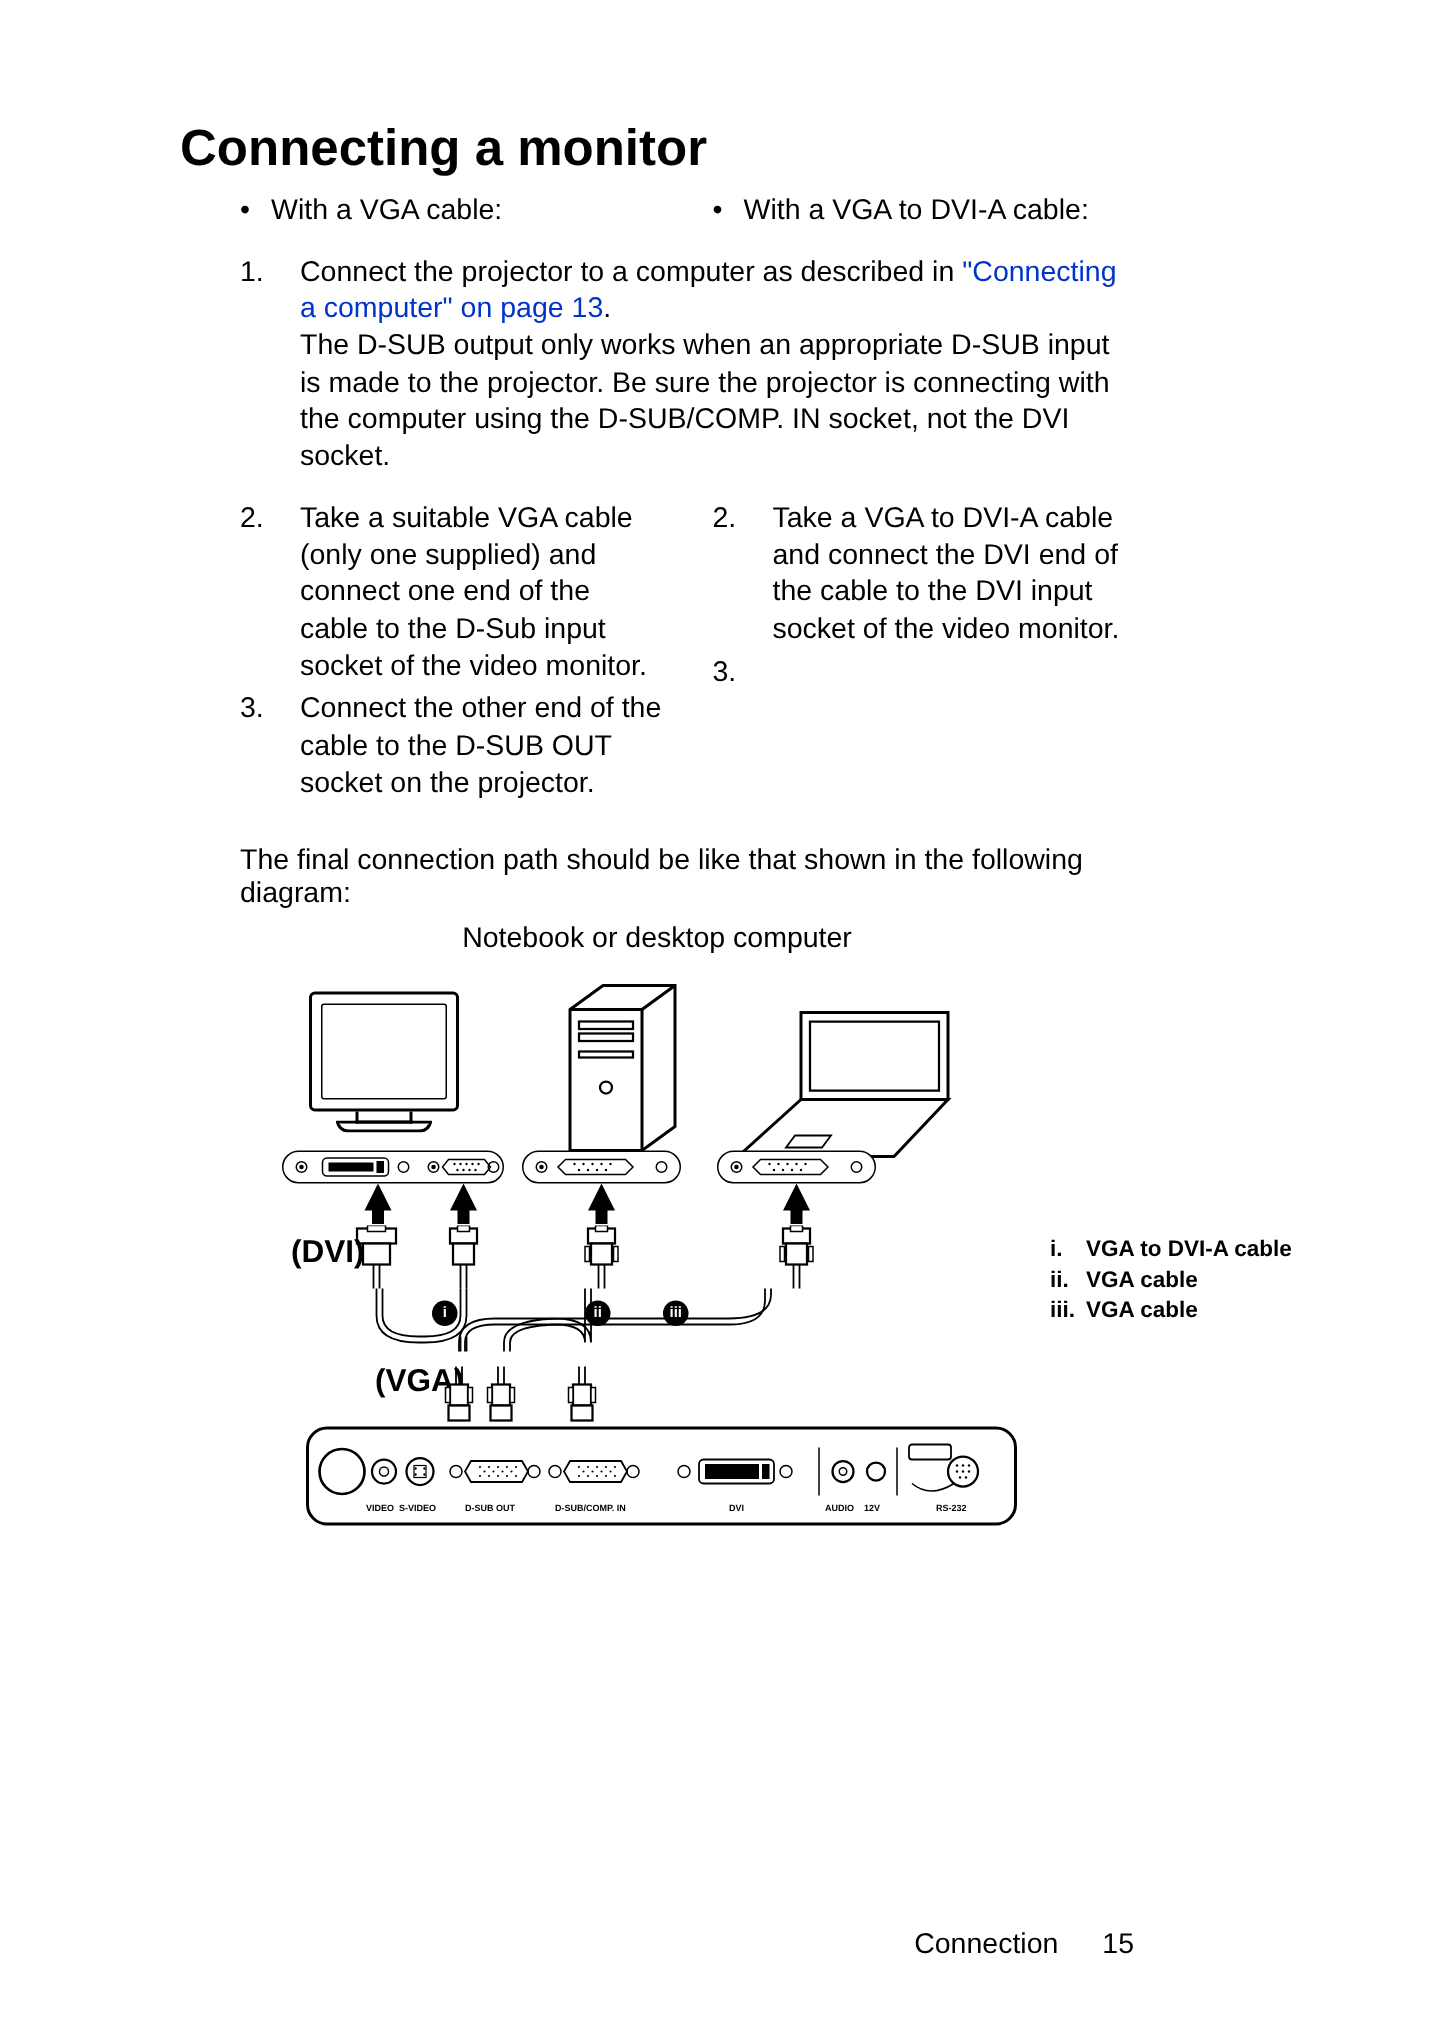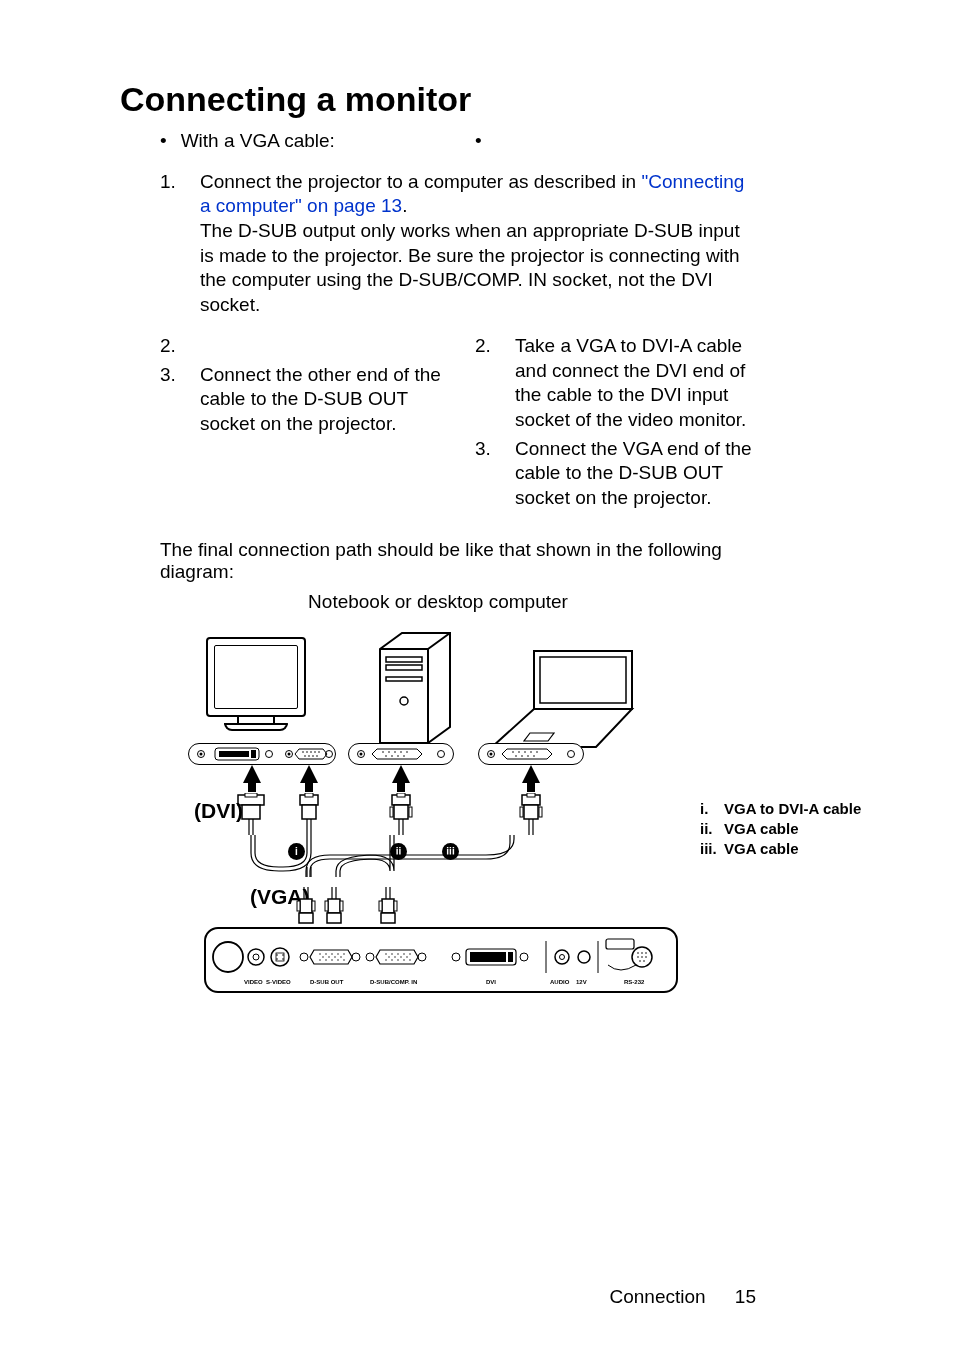--- a/index.html
+++ b/index.html
@@ -170,50 +170,51 @@
   <div class="cols">
     <div class="col">
       <div class="bullet">
         <span class="dot">•</span>
         <span>With a VGA cable:</span>
       </div>
     </div>
     <div class="col">
       <div class="bullet">
         <span class="dot">•</span>
+        <span>With a VGA to DVI-A cable:</span>
       </div>
     </div>
   </div>
 
   <div class="step1">
     <div class="num">1.</div>
     <div class="body">
       <span>Connect the projector to a computer as described in </span><span class="link">"Connecting a computer" on page 13</span><span>.</span><br>
       <span>The D-SUB output only works when an appropriate D-SUB input is made to the projector. Be sure the projector is connecting with the computer using the D-SUB/COMP. IN socket, not the DVI socket.</span>
     </div>
   </div>
 
   <div class="steps-cols">
     <div class="steps-col">
       <div class="li">
         <div class="num">2.</div>
+        <div class="body">Take a suitable VGA cable (only one supplied) and connect one end of the cable to the D-Sub input socket of the video monitor.</div>
       </div>
       <div class="li">
         <div class="num">3.</div>
         <div class="body">Connect the other end of the cable to the D-SUB OUT socket on the projector.</div>
       </div>
     </div>
     <div class="steps-col">
       <div class="li">
         <div class="num">2.</div>
         <div class="body">Take a VGA to DVI-A cable and connect the DVI end of the cable to the DVI input socket of the video monitor.</div>
       </div>
       <div class="li">
         <div class="num">3.</div>
-        <div class="body">Connect the VGA end of the cable to the D-SUB OUT socket on the projector.</div>
       </div>
     </div>
   </div>
 
   <p class="final">The final connection path should be like that shown in the following diagram:</p>
   <div class="caption">Notebook or desktop computer</div>
 
   <div class="diagram">
 
     <div class="monitor" style="left:18px; top:6px;">

